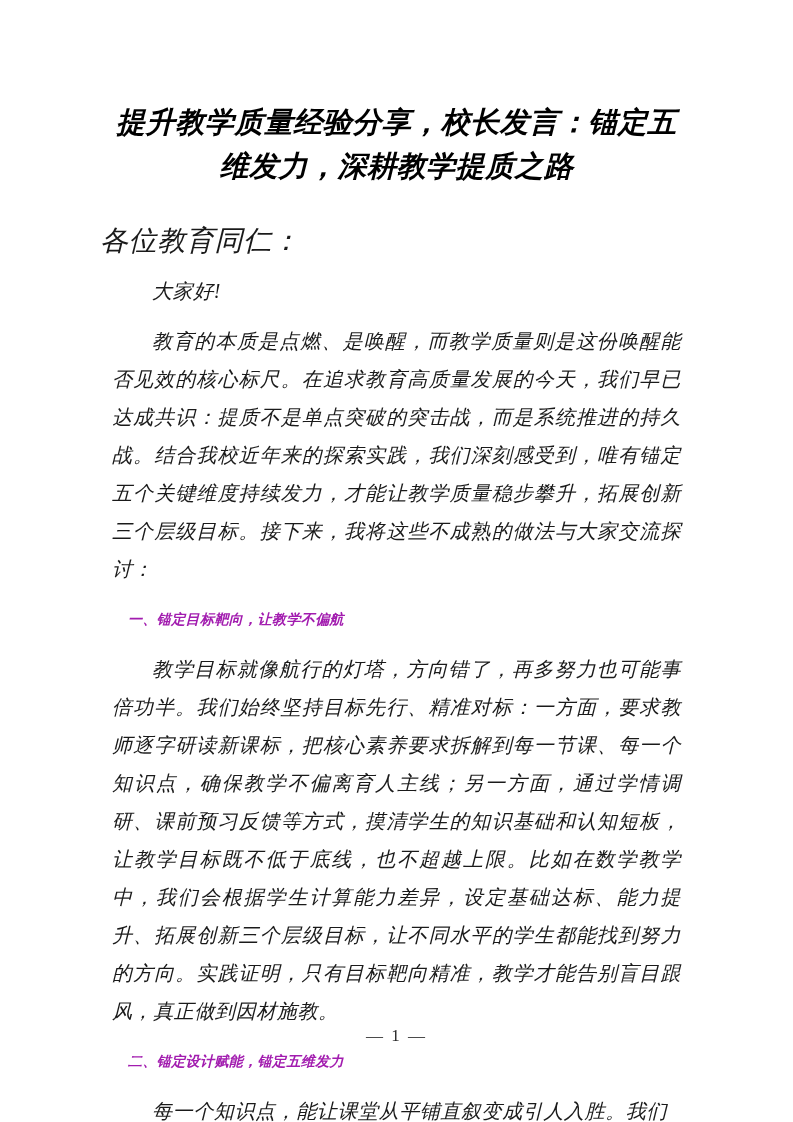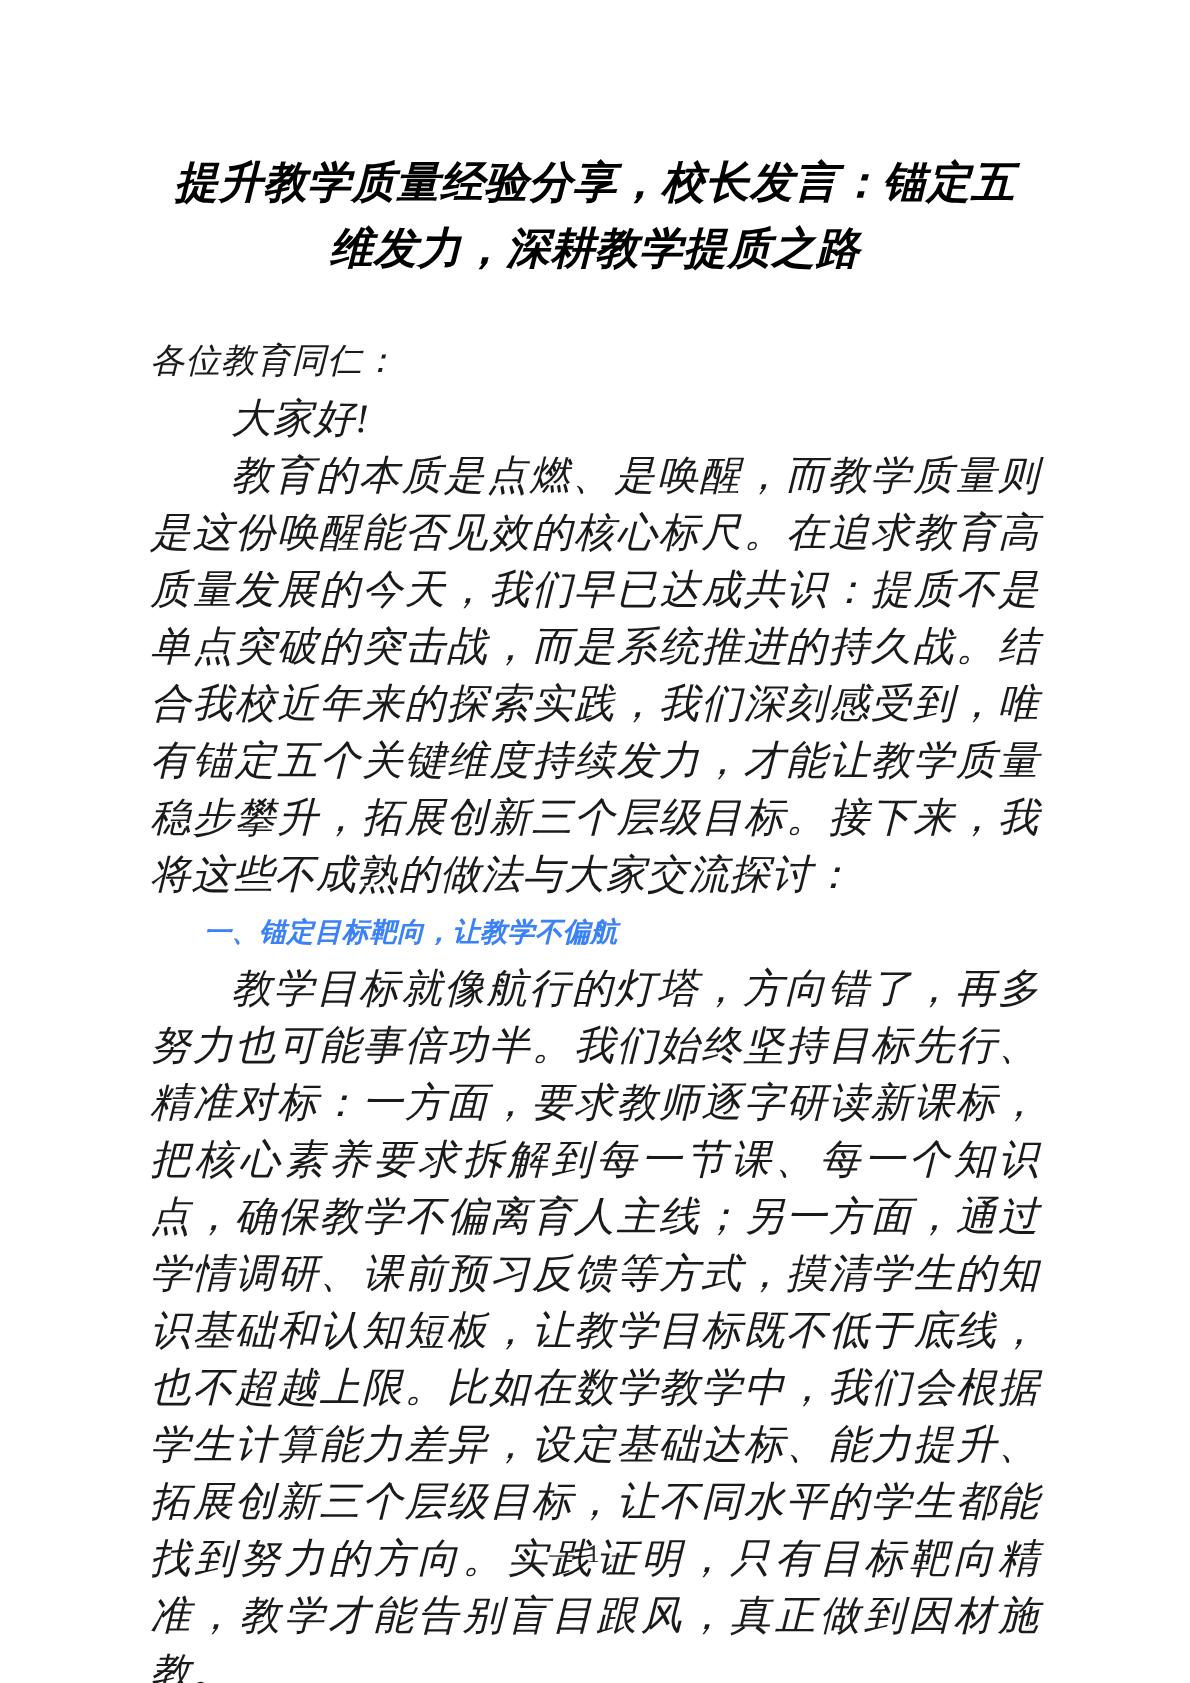--- a/index.html
+++ b/index.html
@@ -30,47 +30,47 @@
     font-weight: bold;
     font-size: 29px;
     line-height: 44px;
     text-align: center;
     letter-spacing: 0.5px;
     color: #000000;
     margin: 0 0 34px 0;
     padding: 0 4px;
   }
   .salutation {
-    font-size: 23px;
+    font-size: 28px;
     line-height: 38px;
     margin: 0;
     letter-spacing: 0.6px;
   }
   .para {
-    font-size: 27px;
+    font-size: 20px;
     line-height: 38px;
-    margin: 0;
+    margin: 12px;
     text-indent: 2em;
     text-align: justify;
     text-justify: inter-ideograph;
     letter-spacing: 0.6px;
   }
   .para.last-clip {
     max-height: 38px;
     overflow: hidden;
   }
   .section-heading {
     font-family: "Liberation Sans", "DejaVu Sans", sans-serif;
     font-weight: bold;
-    font-size: 18px;
+    font-size: 14px;
     line-height: 38px;
     margin: 0;
     text-indent: 2em;
     letter-spacing: 0.4px;
-    color: #3b82f6;
+    color: #a21caf;
   }
   .footer {
     position: absolute;
     left: 0;
     right: 0;
     top: 1026px;
     text-align: center;
     font-size: 17px;
     color: #2a2a2a;
     letter-spacing: 2px;

